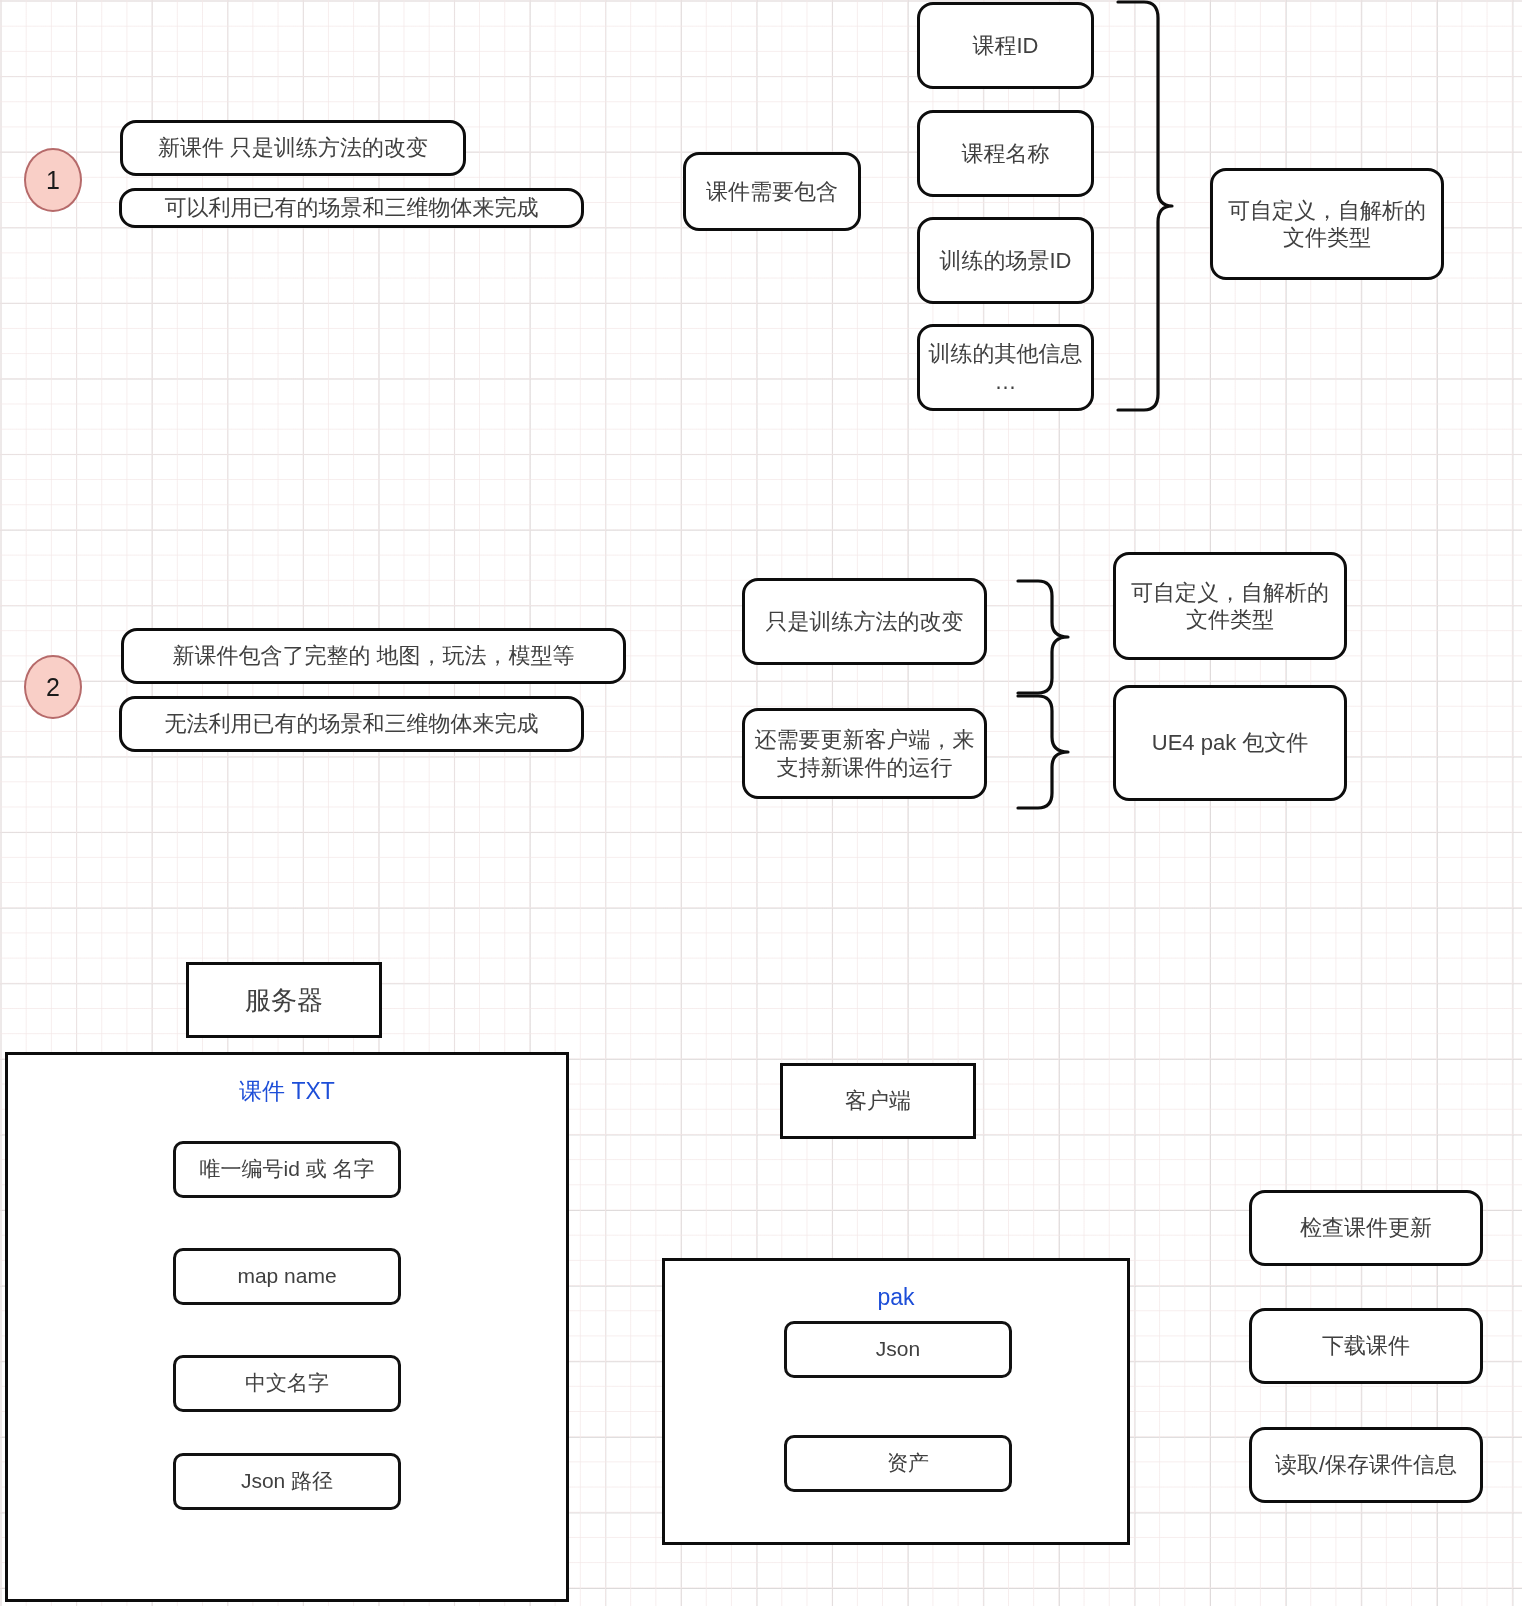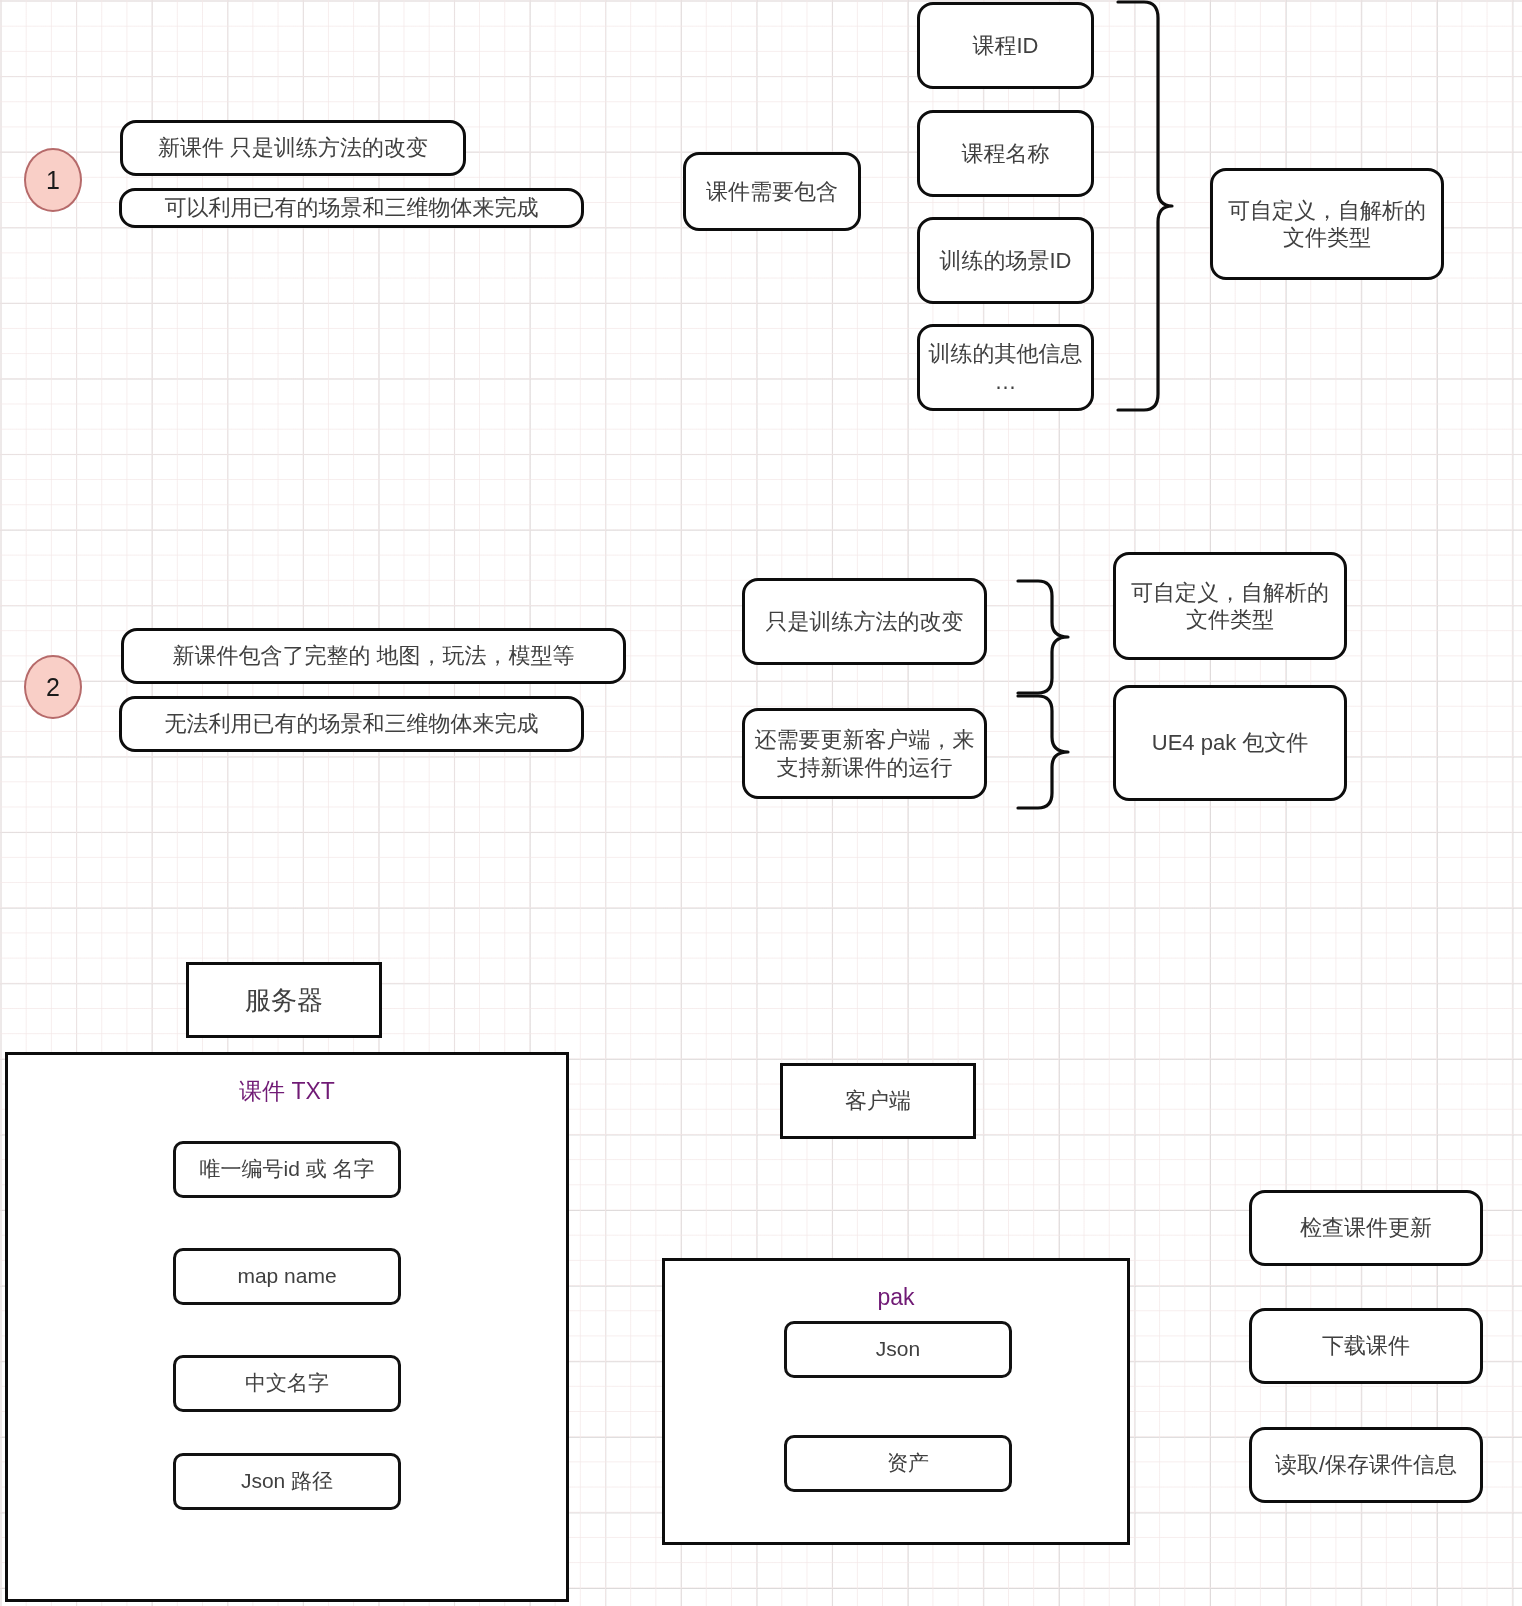--- a/index.html
+++ b/index.html
@@ -57,21 +57,21 @@
   }
   .container-box {
     display: block;
     background: #ffffff;
   }
   .container-title {
     position: absolute;
     left: 0;
     right: 0;
     text-align: center;
-    color: #701a75;
+    color: #1d4ed8;
   }
   .badge-circle {
     position: absolute;
     border-radius: 50%;
     background: #f9cfc7;
     border: 2px solid #b66a6a;
     display: flex;
     align-items: center;
     justify-content: center;
     color: #1a1a1a;

